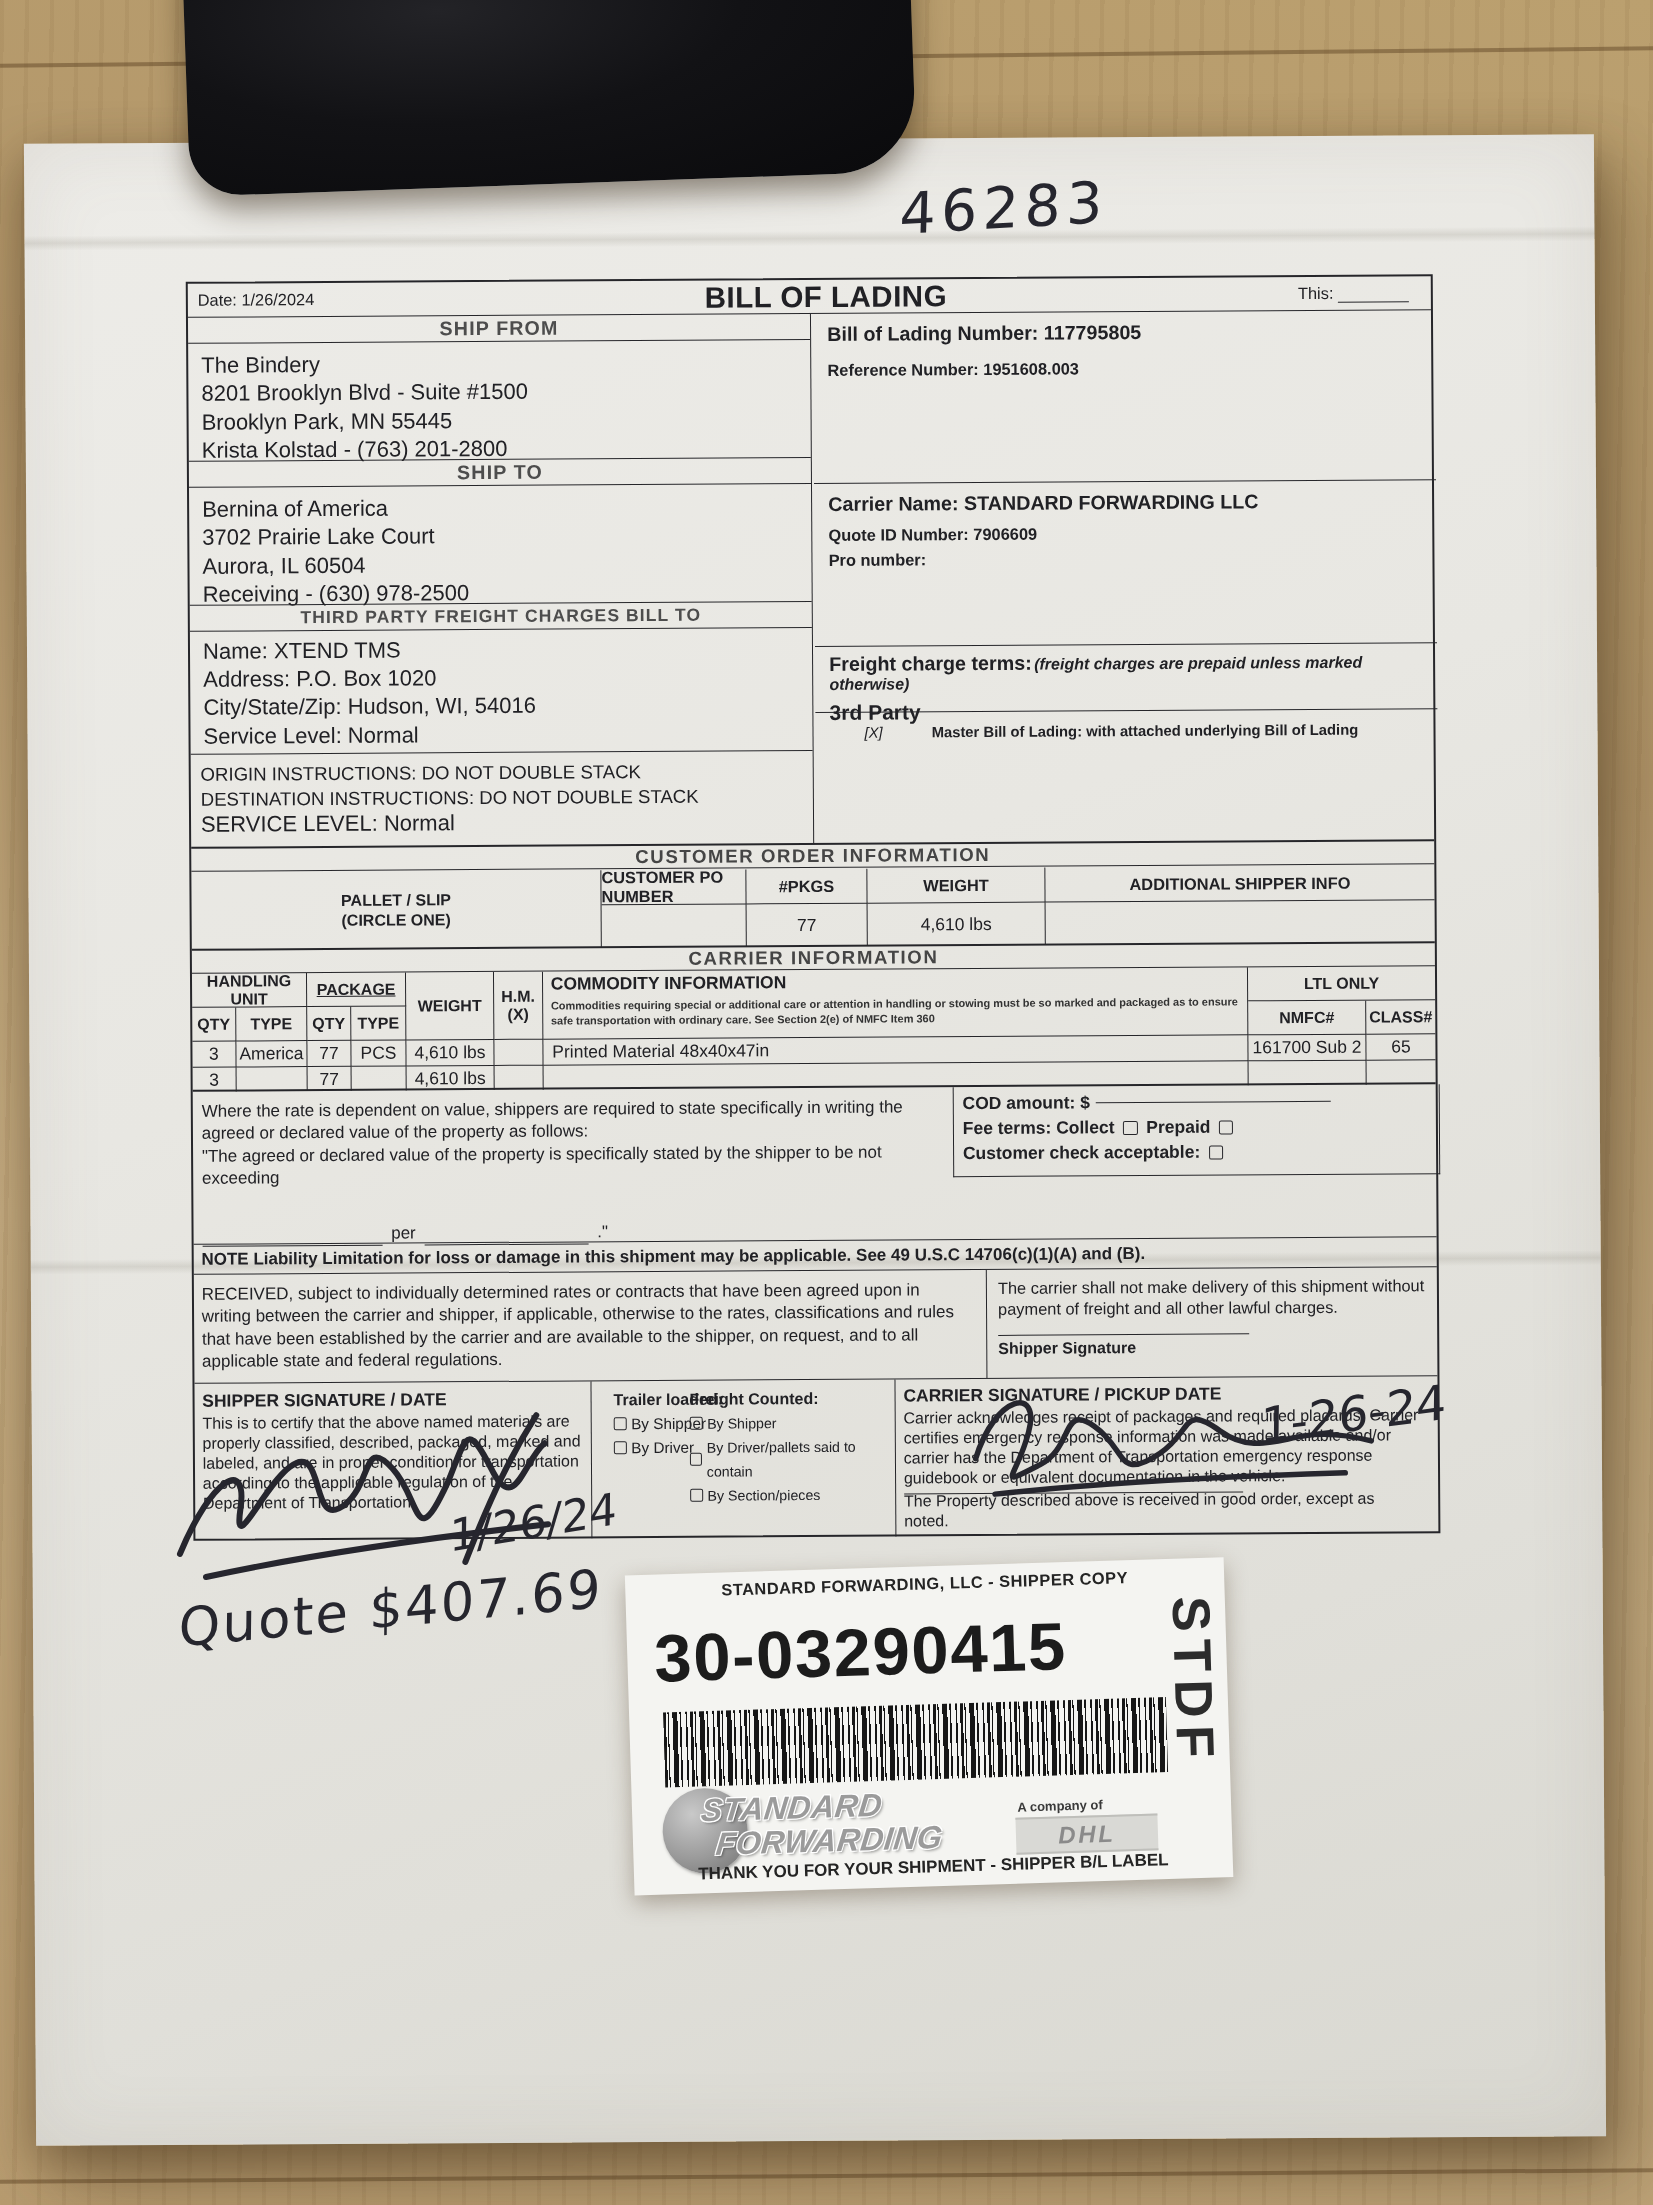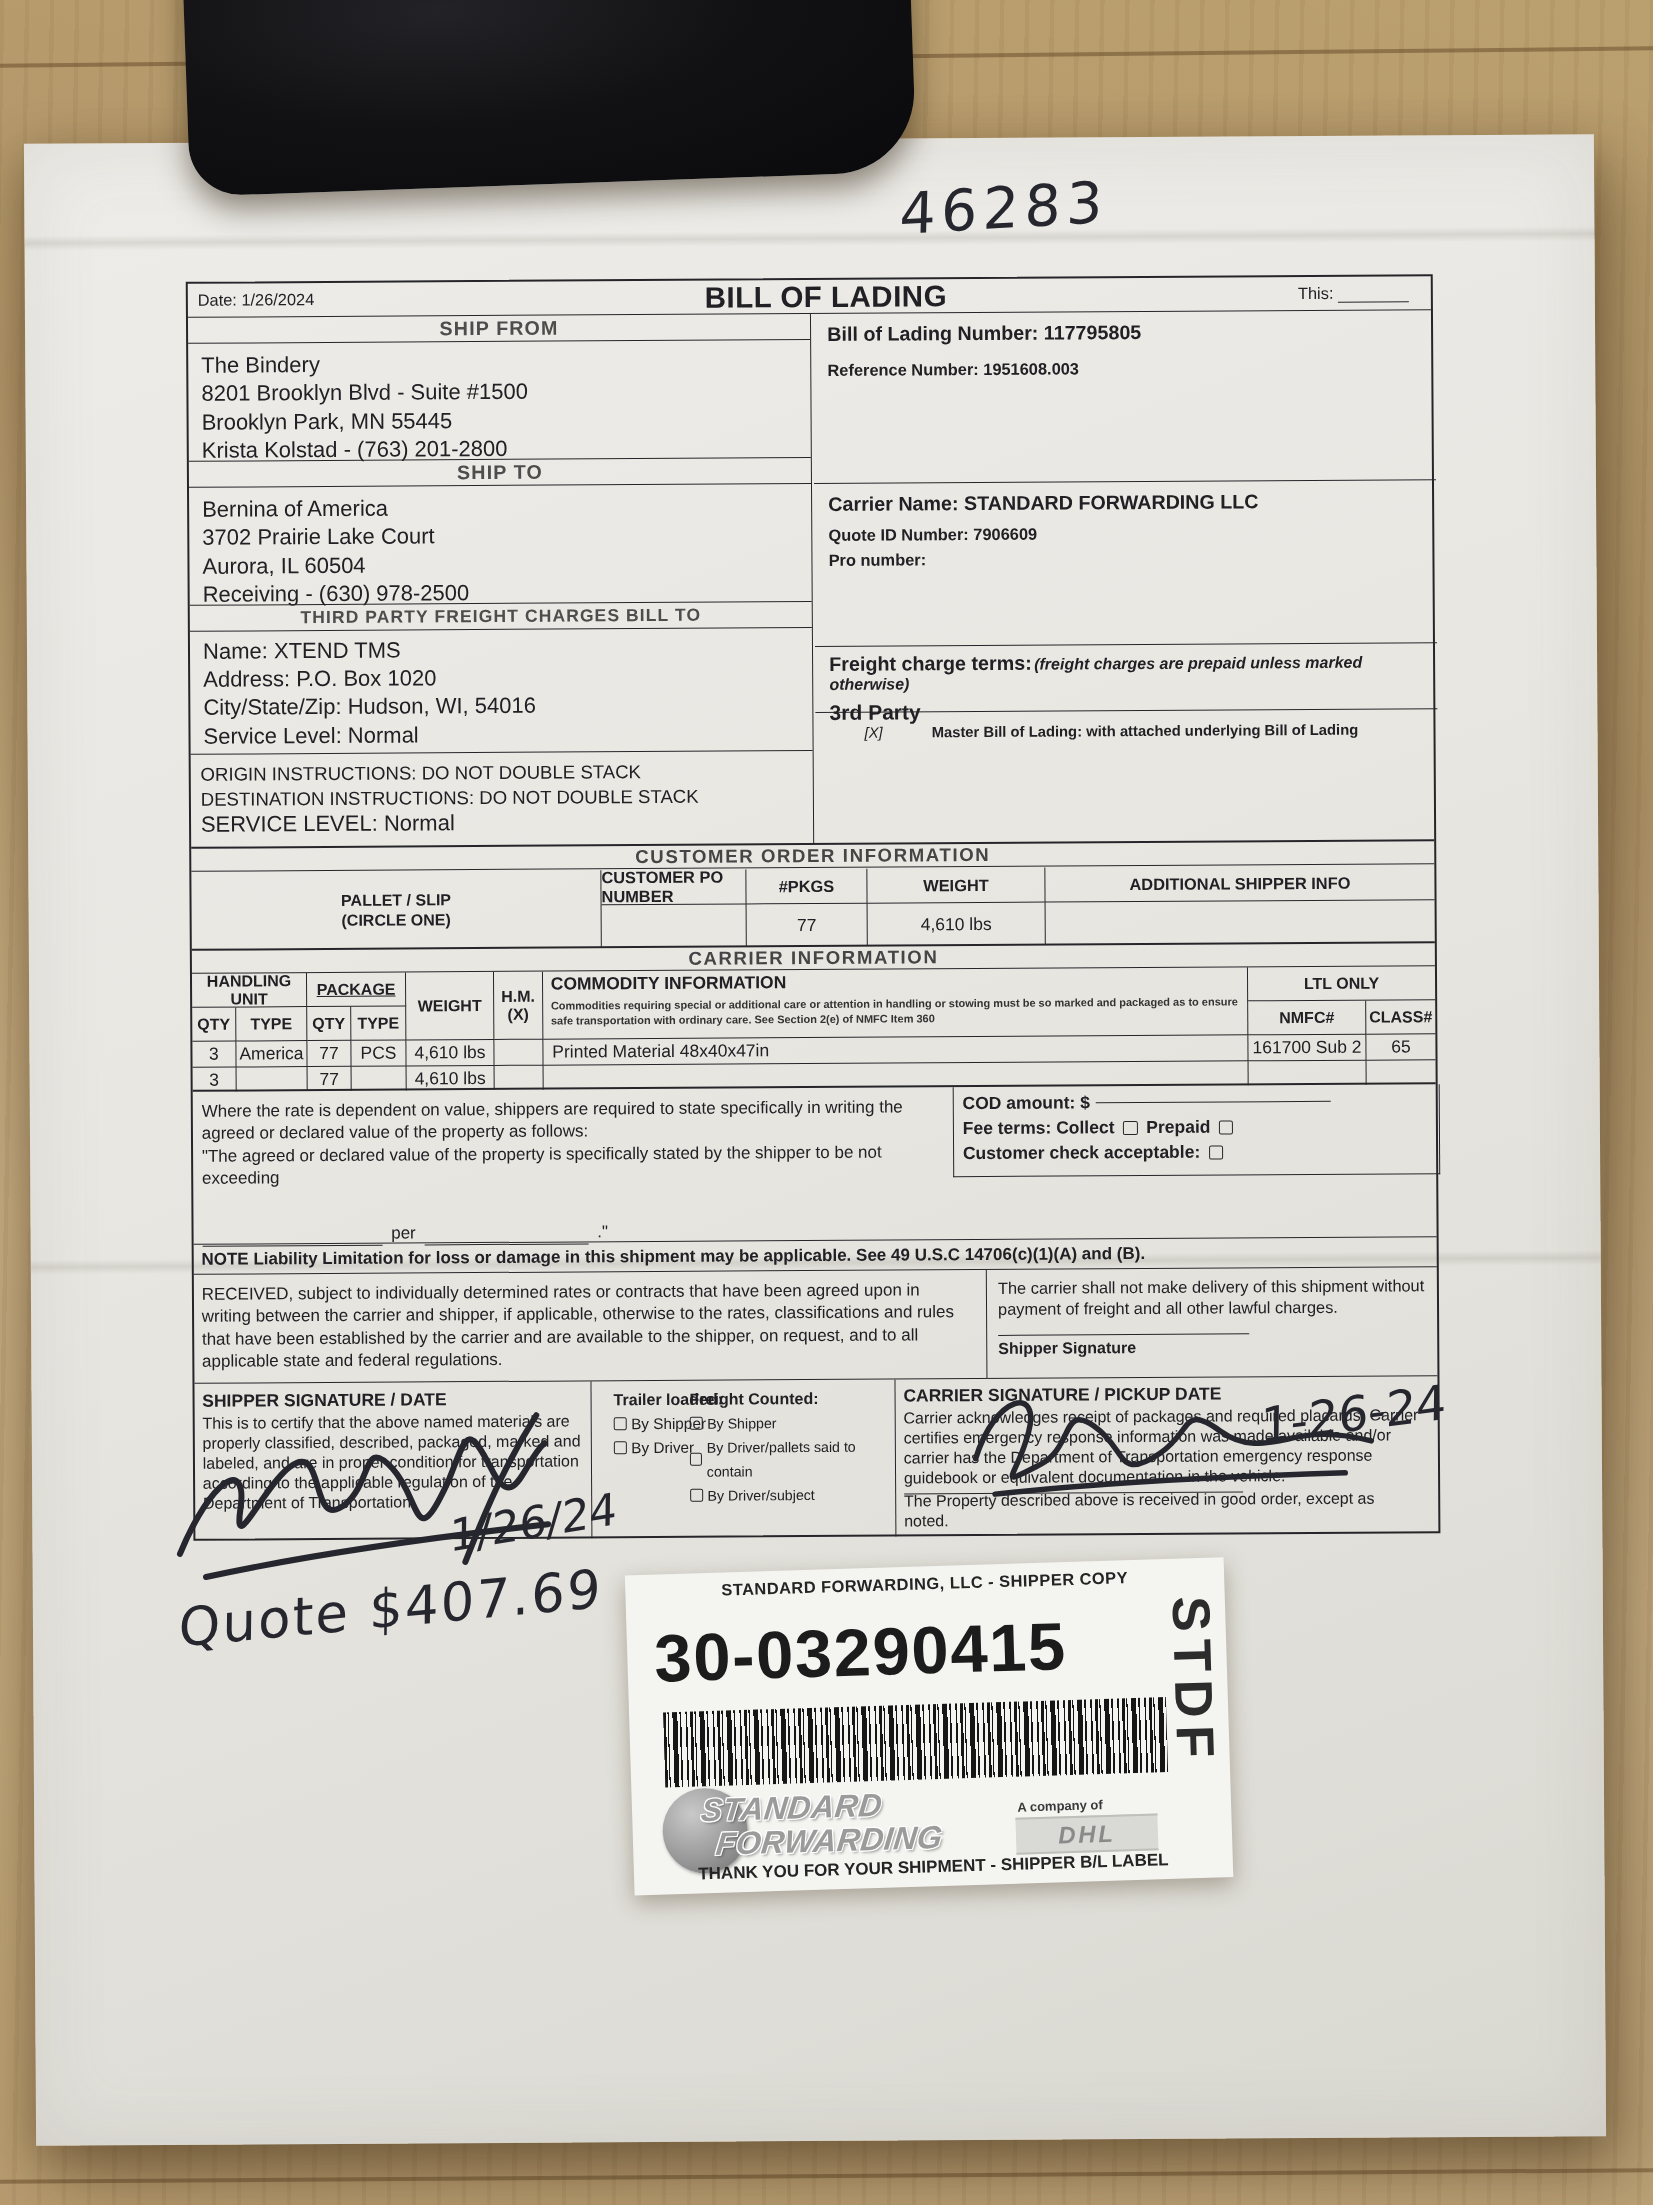--- a/index.html
+++ b/index.html
@@ -308,21 +308,21 @@
             <div class="chkrow">
                 <span class="cb"></span>
                 <span>By Shipper</span>
               </div>
             <div class="chkrow">
                 <span class="cb"></span>
                 <span>By Driver/pallets said to contain</span>
               </div>
             <div class="chkrow">
                 <span class="cb"></span>
-                <span>By Driver/subject</span>
+                <span>By Section/pieces</span>
               </div>
           </div>
         </div>
         <div class="bx3">
           <div class="bt">CARRIER SIGNATURE / PICKUP DATE</div>
           <div class="bxt">Carrier acknowledges receipt of packages and required placards. Carrier certifies emergency response information was made available and/or carrier has the Department of Transportation emergency response guidebook or equivalent documentation in the vehicle.</div>
           <div class="hr"></div>
           <div class="foot">The Property described above is received in good order, except as noted.</div>
         </div>
       </div>

